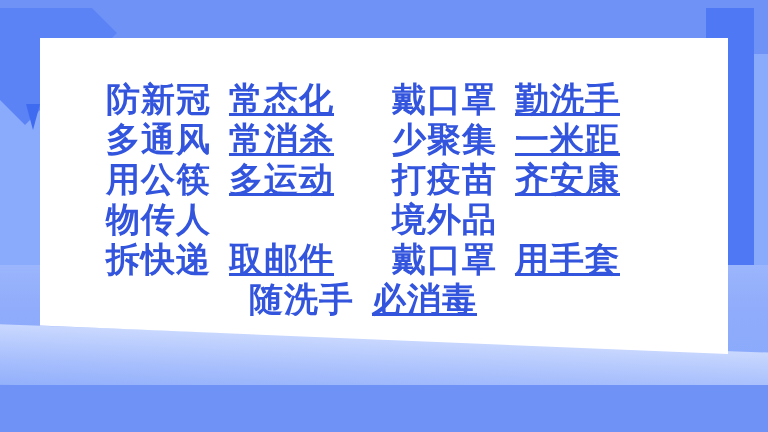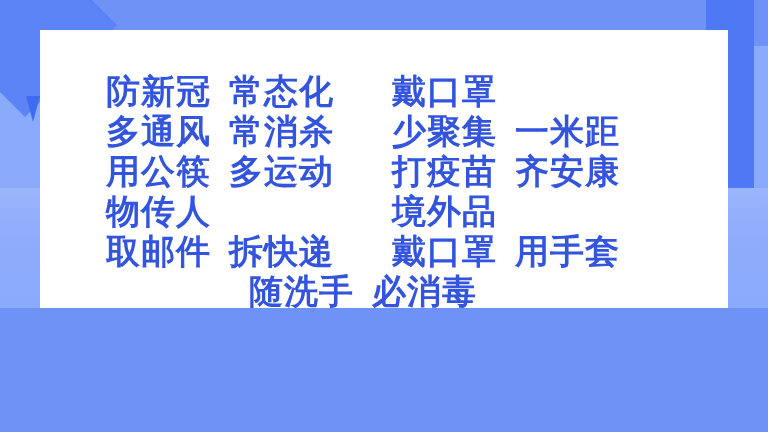--- a/index.html
+++ b/index.html
@@ -3,24 +3,25 @@
 <meta charset="utf-8">
 <style>
   html, body {
     margin: 0;
     padding: 0;
     background: #6f92f7;
   }
   #poster {
     position: relative;
     width: 768px;
-    height: 308px;
+    height: 377px;
     overflow: hidden;
     background: #8aaafb;
     font-family: "Liberation Sans", "DejaVu Sans", sans-serif;
+    margin-top: 8px;
   }
 
   
   .bg-layer {
     position: absolute;
     inset: 0;
     overflow: hidden;
   }
 
   
@@ -169,20 +170,21 @@
   .phrase {
     font-size: 34px;
     line-height: 38px;
     font-weight: 700;
     color: #3355dd;
     letter-spacing: 1px;
     white-space: nowrap;
   }
   .phrase + .phrase {
     margin-left: 18px;
+    text-decoration: underline;
   }
 </style>
 </head>
 <body>
 
 <div id="poster">
 
   <div class="bg-layer">
     <div class="band-top"></div>
 
@@ -203,20 +205,21 @@
   <div class="card">
     <div class="card-inner">
 
       <div class="slogan-row">
         <div class="slogan-col">
           <span class="phrase">防新冠</span>
           <span class="phrase">常态化</span>
         </div>
         <div class="slogan-col right">
           <span class="phrase">戴口罩</span>
+          <span class="phrase">勤洗手</span>
         </div>
       </div>
 
       <div class="slogan-row">
         <div class="slogan-col">
           <span class="phrase">多通风</span>
           <span class="phrase">常消杀</span>
         </div>
         <div class="slogan-col right">
           <span class="phrase">少聚集</span>
@@ -239,22 +242,22 @@
         <div class="slogan-col">
           <span class="phrase">物传人</span>
         </div>
         <div class="slogan-col right">
           <span class="phrase">境外品</span>
         </div>
       </div>
 
       <div class="slogan-row">
         <div class="slogan-col">
+          <span class="phrase">拆快递</span>
           <span class="phrase">取邮件</span>
-          <span class="phrase">拆快递</span>
         </div>
         <div class="slogan-col right">
           <span class="phrase">戴口罩</span>
           <span class="phrase">用手套</span>
         </div>
       </div>
 
       <div class="slogan-row">
         <div class="slogan-col">
           <span class="phrase">随洗手</span>

